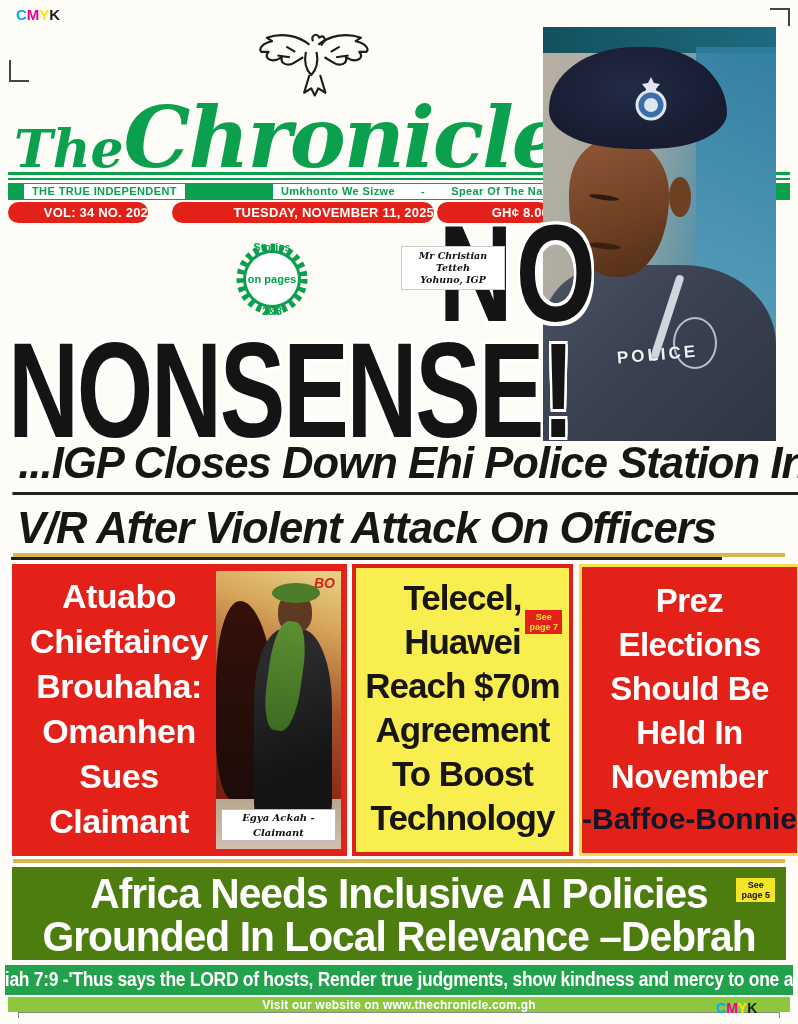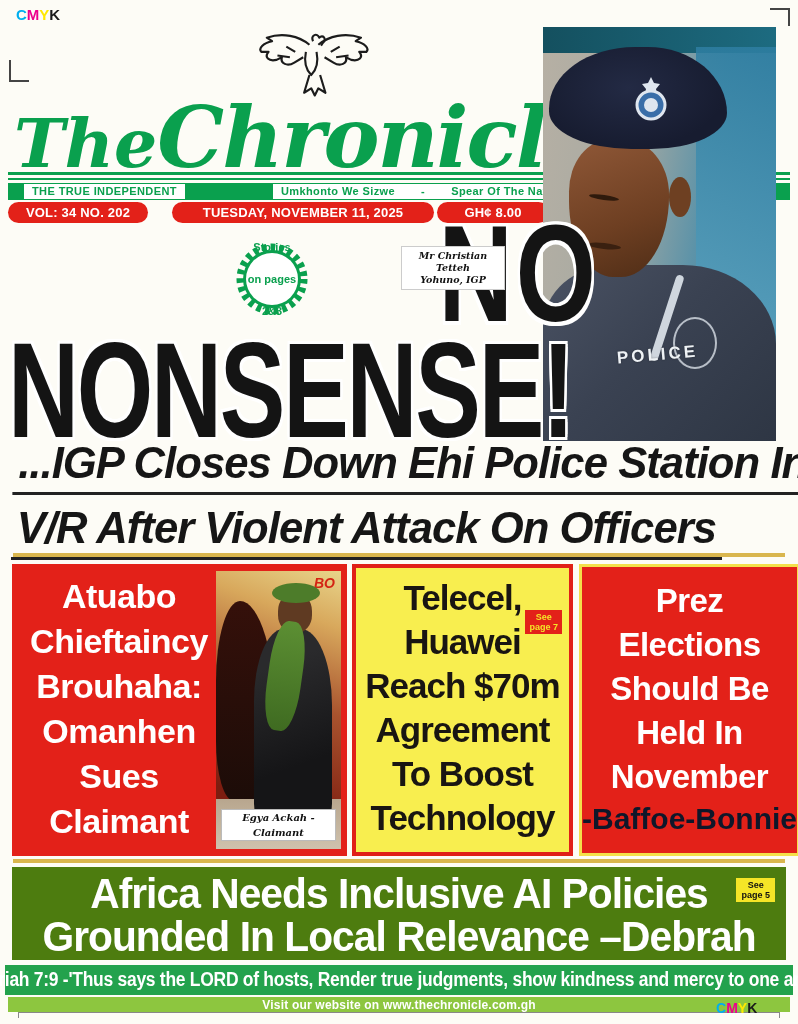--- a/index.html
+++ b/index.html
@@ -15,32 +15,32 @@
   .crop-tl { position:absolute; left:9px; top:60px; width:20px; height:22px;
     border-left:2px solid #444; border-bottom:2px solid #444; }
   .crop-tr { position:absolute; left:770px; top:8px; width:20px; height:18px;
     border-right:2px solid #444; border-top:2px solid #444; }
   .crop-bottom { position:absolute; left:18px; top:1012px; width:762px; height:6px;
     border-top:1px solid #888; border-left:1px solid #888; border-right:1px solid #888; }
   
   .logo-bird { position:absolute; left:248px; top:27px; width:130px; height:80px; }
   .masthead { position:absolute; left:14px; top:88px; white-space:nowrap;
     font-family:"DejaVu Serif", serif; font-style:italic; font-weight:bold; z-index:1; }
-  .masthead .the { font-size:68px; }
+  .masthead .the { font-size:52px; }
   .masthead .chron { font-size:84px; letter-spacing:-2px; }
   .mast-rule1 { position:absolute; left:8px; top:172px; width:782px; height:3px; }
   .mast-rule2 { position:absolute; left:8px; top:178px; width:782px; height:2px; }
   .tagline-bar { position:absolute; left:8px; top:183px; width:782px; height:17px;
     display:flex; align-items:center; z-index:1; }
   .tag-box { background:#fff; font-size:11px; font-weight:bold; line-height:13px;
     padding:1px 8px; letter-spacing:0.4px; white-space:nowrap; }
   .tag-box-left { margin-left:16px; }
   .tag-box-center { margin-left:88px; display:flex; gap:26px; }
   .pill { position:absolute; top:202px; height:21px; border-radius:11px; color:#fff;
-    font-size:13px; font-weight:bold; text-align:center; line-height:21px; z-index:1;
+    font-size:13px; font-weight:bold; text-align:right; line-height:21px; z-index:1;
     letter-spacing:0.2px; }
   .pill-vol   { left:8px;   width:140px; }
   .pill-date  { left:172px; width:262px; }
   .pill-price { left:437px; width:112px; }
   
   .photo-igp { position:absolute; left:543px; top:27px; width:233px; height:414px;
     z-index:2; overflow:hidden;
     background:linear-gradient(100deg,#b7b0a4 0%,#a8aaa2 35%,#5d93a8 62%,#2f7495 100%); }
   .igp-topband { position:absolute; left:0; top:0; width:100%; height:26px;
     background:linear-gradient(90deg,#14505f,#1d6b80); }

